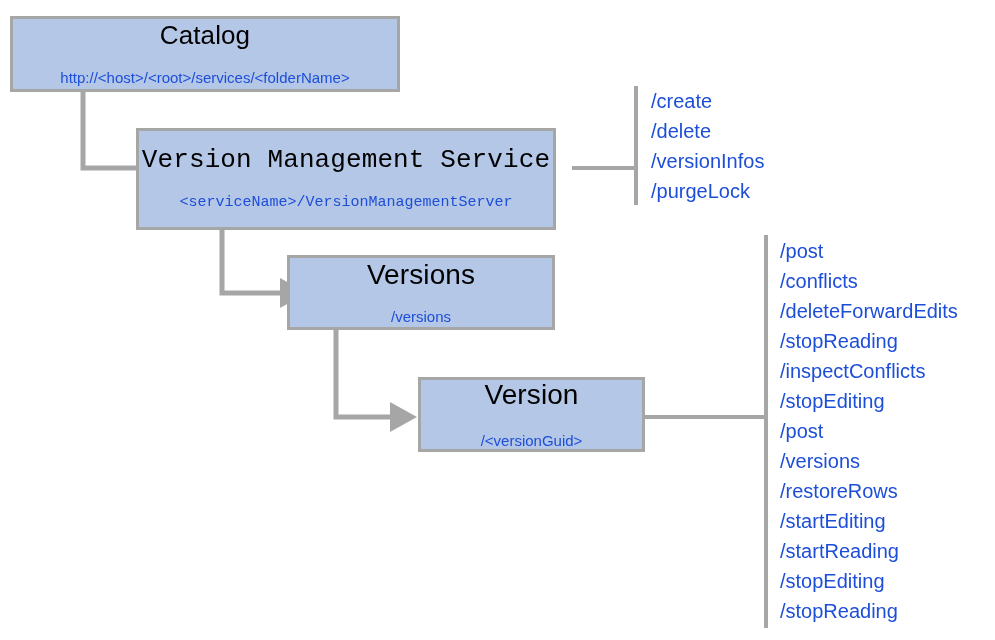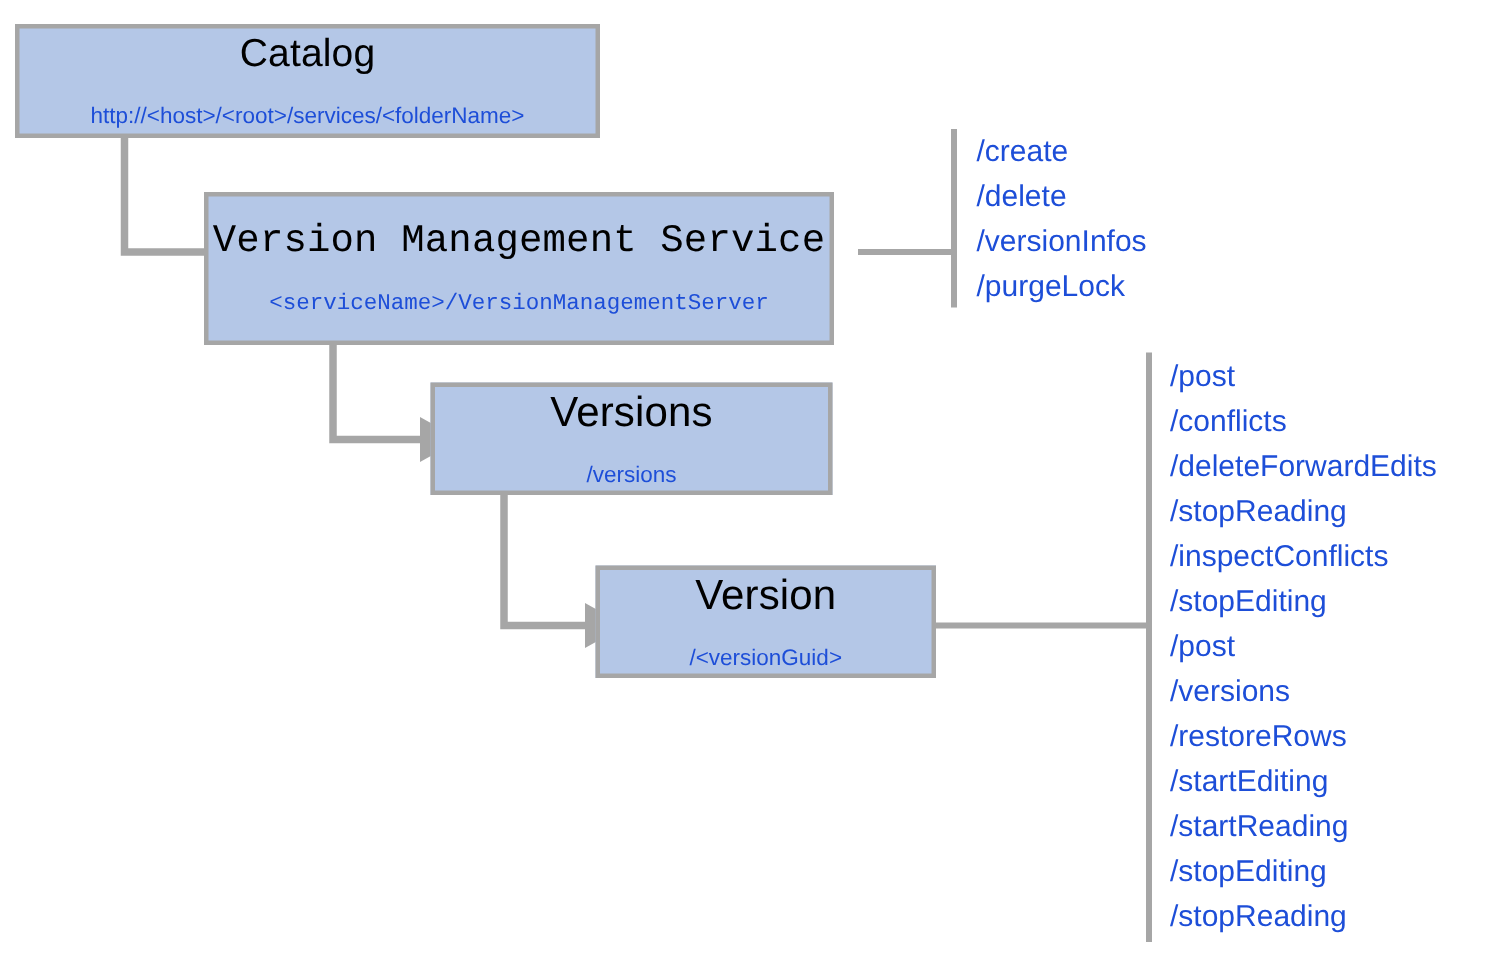--- a/index.html
+++ b/index.html
@@ -112,21 +112,21 @@
   <div class="node" style="left:136px; top:128px; width:420px; height:102px;font-family:Liberation Mono, monospace;">
     <div class="node-title">Version Management Service</div>
     <div class="node-sub">&lt;serviceName&gt;/VersionManagementServer</div>
   </div>
 
   <div class="node" style="left:287px; top:255px; width:268px; height:75px;">
     <div class="node-title small">Versions</div>
     <div class="node-sub">/versions</div>
   </div>
 
-  <div class="node" style="left:397px; top:377px; width:227px; height:75px;">
+  <div class="node" style="left:418px; top:377px; width:227px; height:75px;justify-content:space-between;">
     <div class="node-title small">Version</div>
     <div class="node-sub">/&lt;versionGuid&gt;</div>
   </div>
 
   <div class="ops-list" style="left:651px; top:86px;">
     <span class="op-item">/create</span>
     <span class="op-item">/delete</span>
     <span class="op-item">/versionInfos</span>
     <span class="op-item">/purgeLock</span>
   </div>

